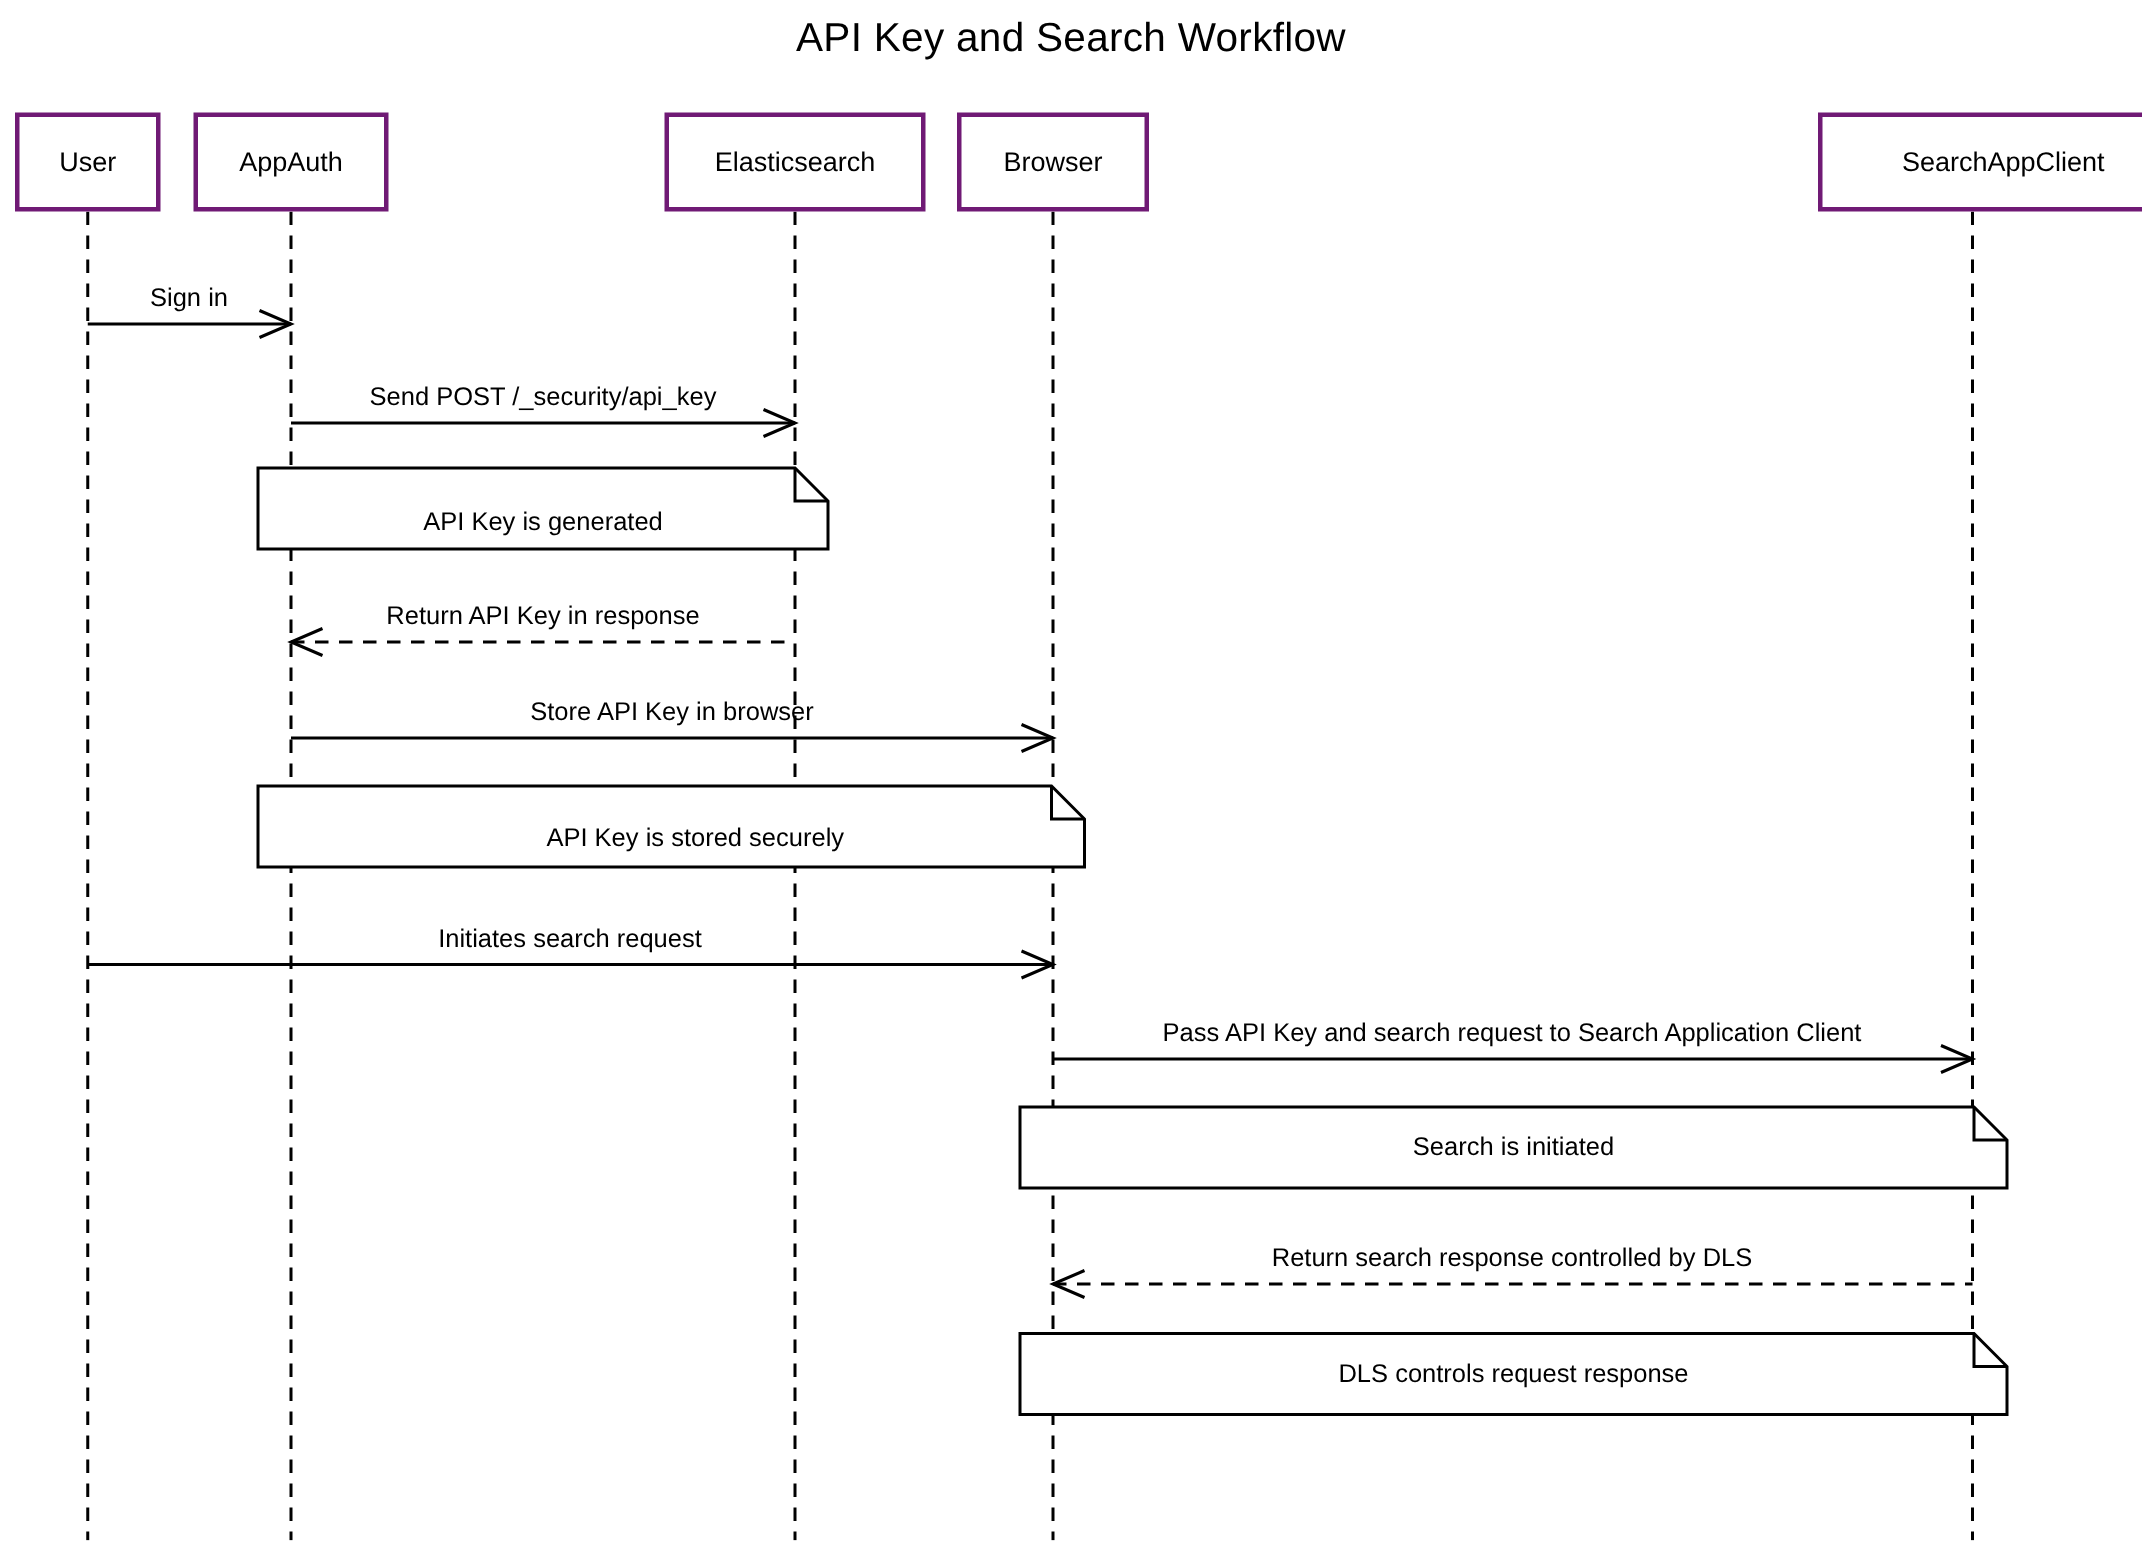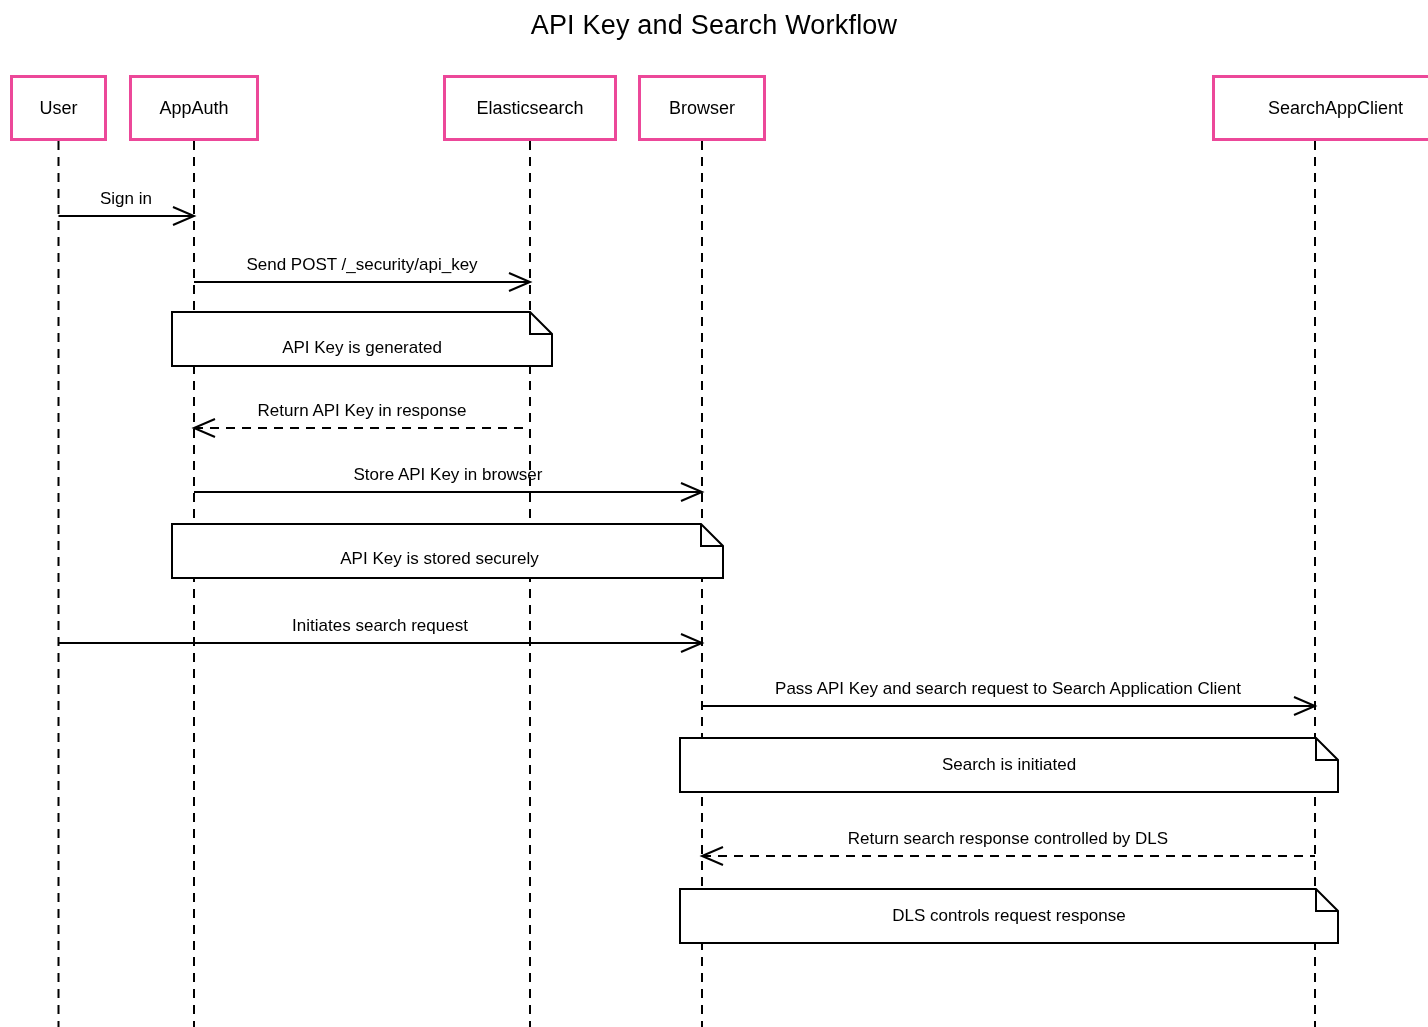--- a/index.html
+++ b/index.html
@@ -53,21 +53,21 @@
     text-align: center;
     font-size: 27px;
     font-weight: 500;
     letter-spacing: 0.2px;
   }
   .pbox {
     position: absolute;
     top: 75px;
     height: 66px;
     box-sizing: border-box;
-    border: 3px solid #ec4899;
+    border: 3px solid #701a75;
     background: #ffffff;
     display: flex;
     align-items: center;
     justify-content: center;
     font-size: 18px;
   }
   .msg-label {
     position: absolute;
     transform: translateX(-50%);
     white-space: nowrap;
@@ -169,17 +169,17 @@
 
   <div class="msg-label" style="left:126px; top:188px;">Sign in</div>
   <div class="msg-label" style="left:362px; top:254px;">Send POST /_security/api_key</div>
   <div class="msg-label" style="left:362px; top:400px;">Return API Key in response</div>
   <div class="msg-label" style="left:448px; top:464px;">Store API Key in browser</div>
   <div class="msg-label" style="left:380px; top:615px;">Initiates search request</div>
   <div class="msg-label" style="left:1008px; top:678px;">Pass API Key and search request to Search Application Client</div>
   <div class="msg-label" style="left:1008px; top:828px;">Return search response controlled by DLS</div>
 
   <div class="note-label" style="left:172px; top:312px; width:380px; height:72px;">API Key is generated</div>
-  <div class="note-label" style="left:164px; top:524px; width:551px; height:70px;">API Key is stored securely</div>
+  <div class="note-label" style="left:188px; top:524px; width:551px; height:70px;">API Key is stored securely</div>
   <div class="note-label" style="left:680px; top:738px; width:658px; height:54px;">Search is initiated</div>
   <div class="note-label" style="left:680px; top:889px; width:658px; height:54px;">DLS controls request response</div>
 
 </div>
 
 </body></html>

